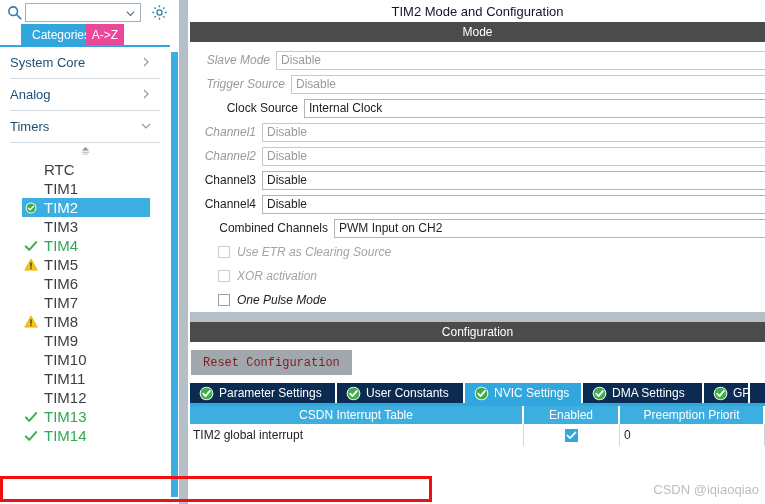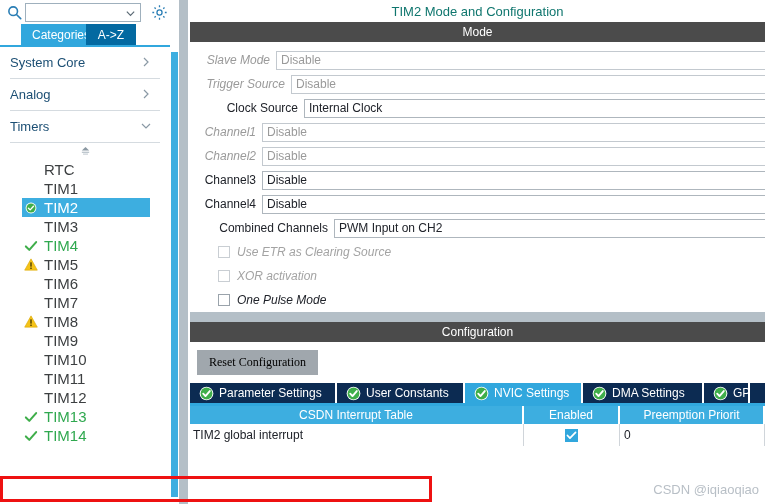--- a/index.html
+++ b/index.html
@@ -59,21 +59,21 @@
     width: 178px; height: 22px;
     background: #ffffff;
   }
   .cat-tab {
     position: absolute; top: 0; height: 22px;
     display: flex; align-items: center; justify-content: center;
     font-size: 12px; color: #ffffff;
     cursor: pointer; user-select: none;
   }
   #tab-categories { left: 21px; width: 80px; background: #31a7dd; }
-  #tab-az { left: 86px; width: 50px; background: #0369a1; }
+  #tab-az { left: 86px; width: 38px; background: #ec4899; }
   #tabs-underline {
     position: absolute; left: 0; top: 45px; width: 170px; height: 2px;
     background: #31a7dd;
   }
 
   
   #cat-list {
     position: absolute; left: 0; top: 47px;
     width: 170px; height: 457px;
     background: #ffffff;
@@ -133,21 +133,21 @@
     width: 2px; height: 504px; background: #ffffff;
   }
 
   
   #right-panel {
     position: absolute; left: 190px; top: 0;
     width: 575px; height: 504px; background: #ffffff;
   }
   #main-title {
     height: 22px; display: flex; align-items: center; justify-content: center;
-    font-size: 13px; color: #0f766e; background: #ffffff;
+    font-size: 13px; color: #0f172a; background: #ffffff;
   }
   .section-bar {
     height: 20px; background: #4b4b4b; color: #ffffff;
     display: flex; align-items: center; justify-content: center;
     font-size: 12px;
   }
 
   
   #mode-body { position: relative; background: #ffffff; padding-top: 6px; }
   .frow {
@@ -179,24 +179,24 @@
   }
   .cbox.dis { border-color: #c9ced3; }
   .clabel { font-size: 12px; font-style: italic; }
   .clabel.dis { color: #a3a3a3; font-style: italic; }
   .clabel.en { color: #20232a; }
 
   
   #config-top-gap { height: 10px; background: #b4bfc7; }
   #reset-area { height: 41px; background: #ffffff; display: flex; align-items: center; }
   #reset-btn {
-    margin-left: 7px;
+    margin-left: 1px;
     height: 25px; padding: 0 12px;
-    background: #a0a7ad; border: 0; color: #000000;
-    font-family: Liberation Serif, serif; font-size: 12px;
+    background: #a0a7ad; border: 0; color: #7f1d1d;
+    font-family: Liberation Mono, monospace; font-size: 12px;
     cursor: pointer;
   }
   #tabbar {
     height: 23px; display: flex; align-items: stretch;
     background: #0c2b52; border-bottom: 3px solid #31a7dd;
   }
   .ctab {
     display: flex; align-items: center; gap: 5px;
     padding: 0 9px; font-size: 12px; color: #ffffff;
     background: #0c2b52; border-right: 2px solid #ffffff;

